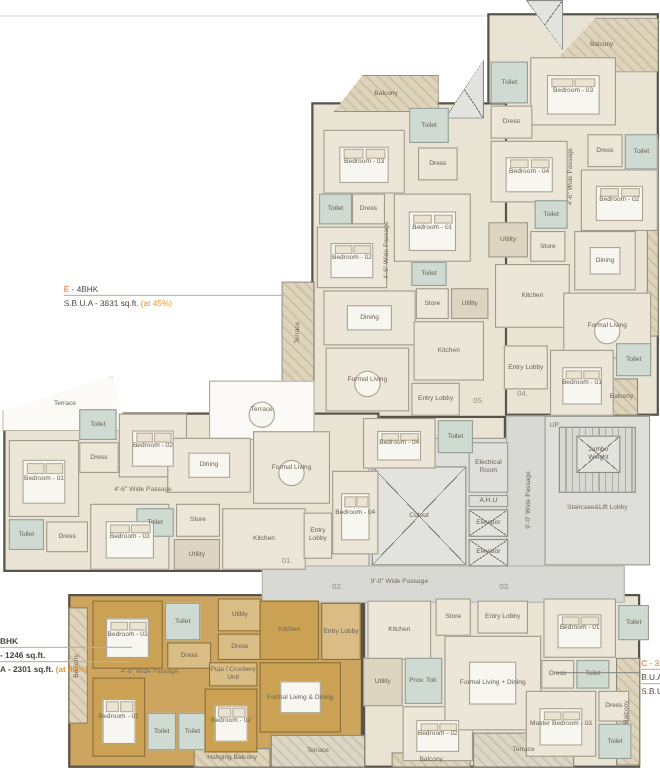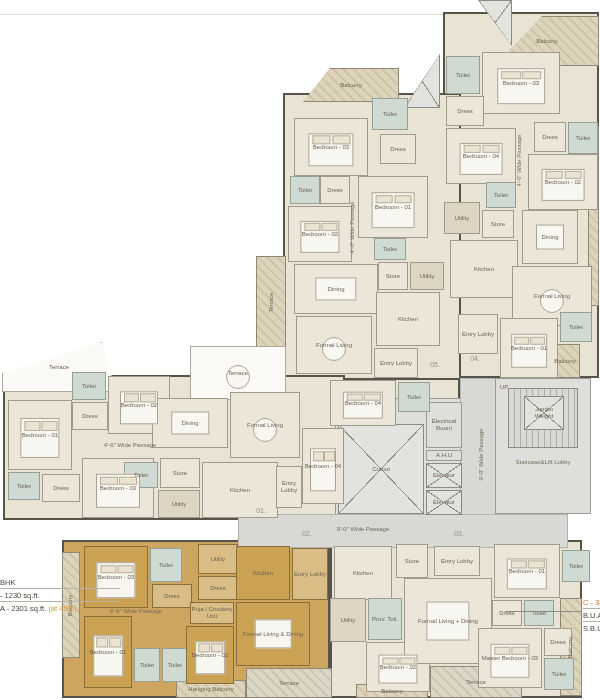--- a/index.html
+++ b/index.html
@@ -407,25 +407,28 @@
       </div>
       <div class="rm num" style="left: 464px; top: 354px; width: 22px; height: 10px;">
         <span class="lbl">04.</span>
       </div>
       <div class="rm num" style="left: 424px; top: 360px; width: 22px; height: 10px;">
         <span class="lbl">05.</span>
       </div>
     </div>
 
   <div class="ann" style="left:58px;top:258px;width:200px;">
+    <div class="ln"><span class="code-red">E </span><span>- 4BHK</span></div>
+    <div class="ln"><span>S.B.U.A - 3831 sq.ft.</span>
+         <span class="hl">(at 45%)</span></div>
   </div>
 
-  <div class="ann" style="left:0;top:578px;width:120px;">
+  <div class="ann" style="left:0;top:578px;width:120px;font-weight:bold;">
     <div class="ln">BHK</div>
-    <div class="ln">- 1230 sq.ft.</div>
+    <div class="ln">- 1246 sq.ft.</div>
     <div class="ln"><span>A - 2301 sq.ft.</span>
          <span class="hl">(at 45%)</span></div>
   </div>
 
   <div class="leader" style="left:505px;top:611px;width:77px;"></div>
   <div class="ann" style="left:583px;top:598px;width:60px;">
     <div class="ln code-red">C - 3B</div>
     <div class="ln">B.U.A - </div>
     <div class="ln">S.B.U.A</div>
   </div>

